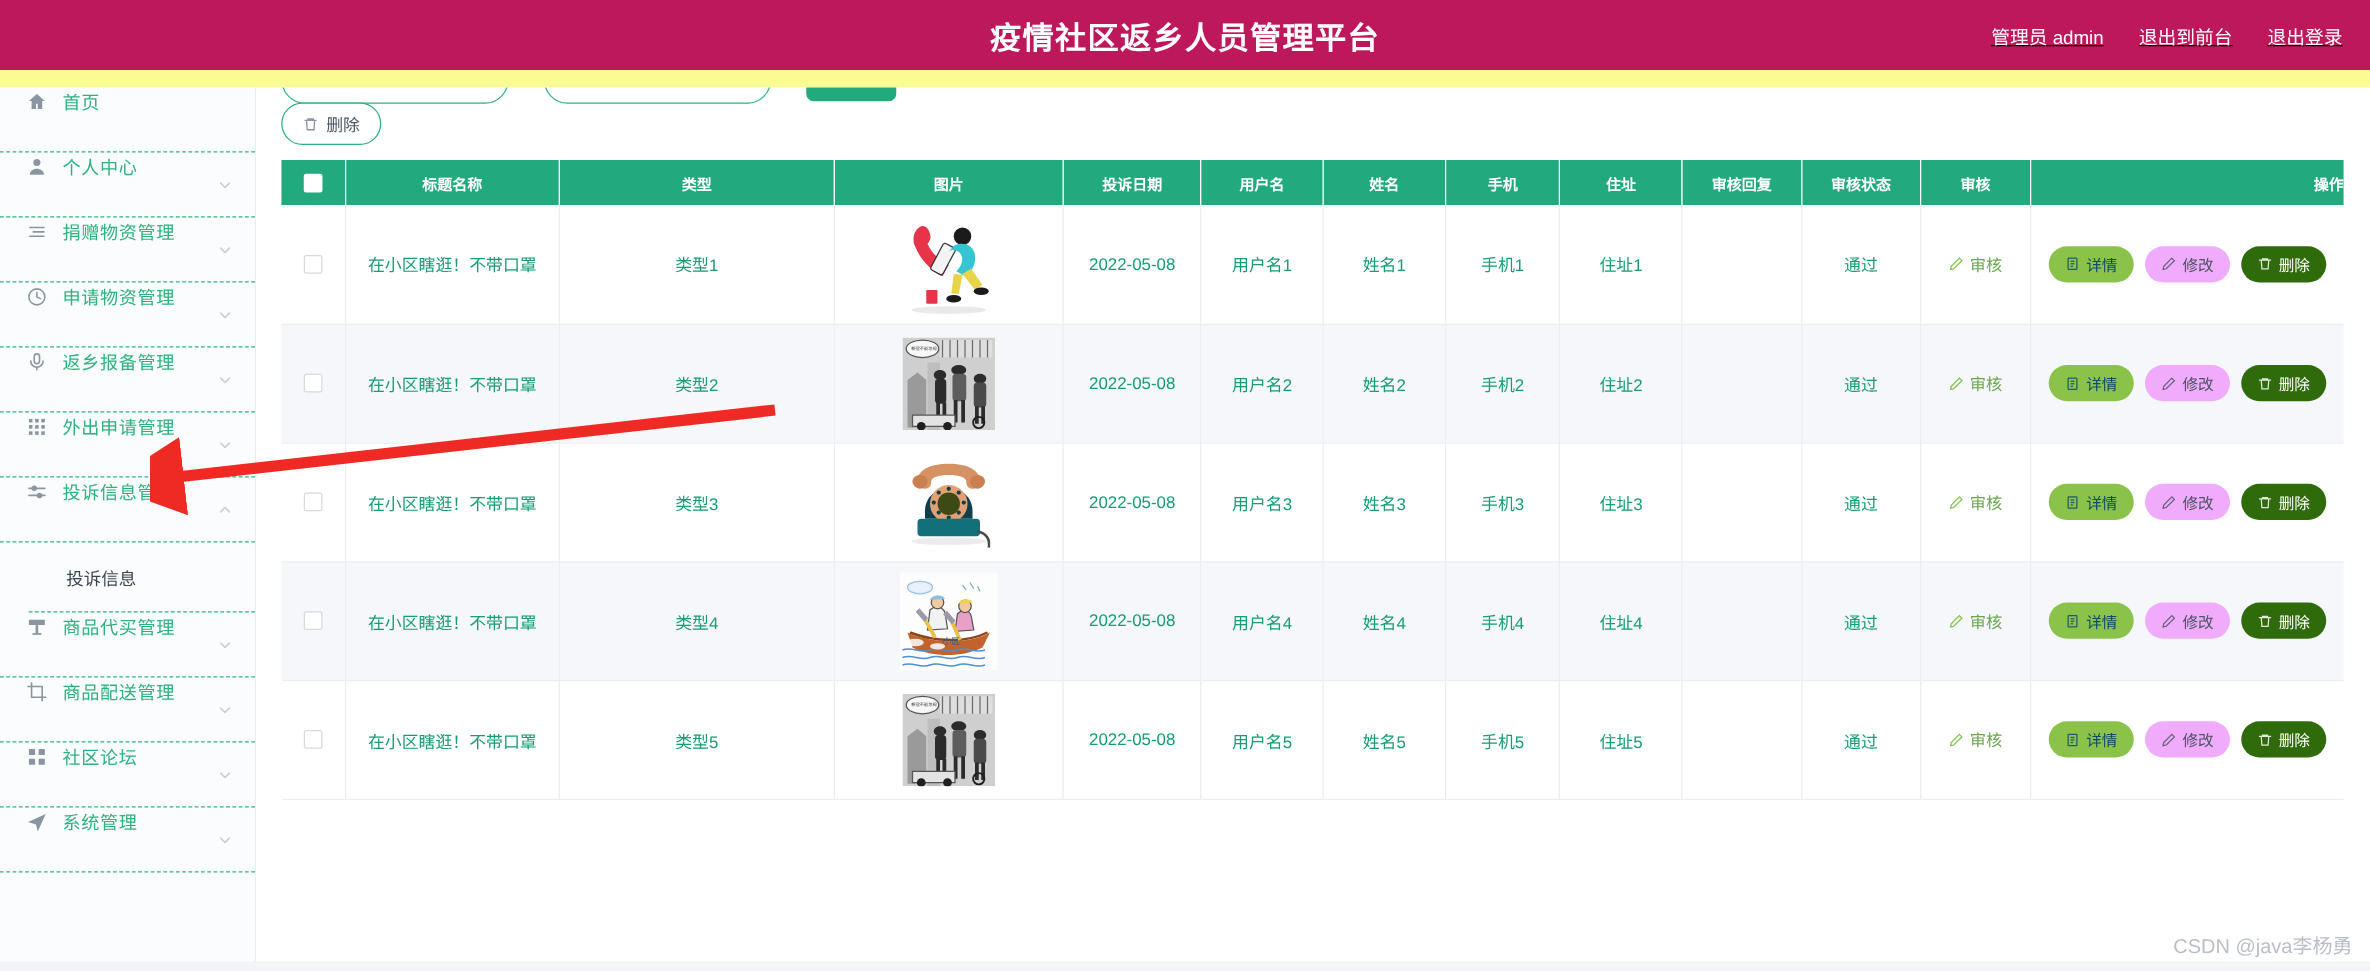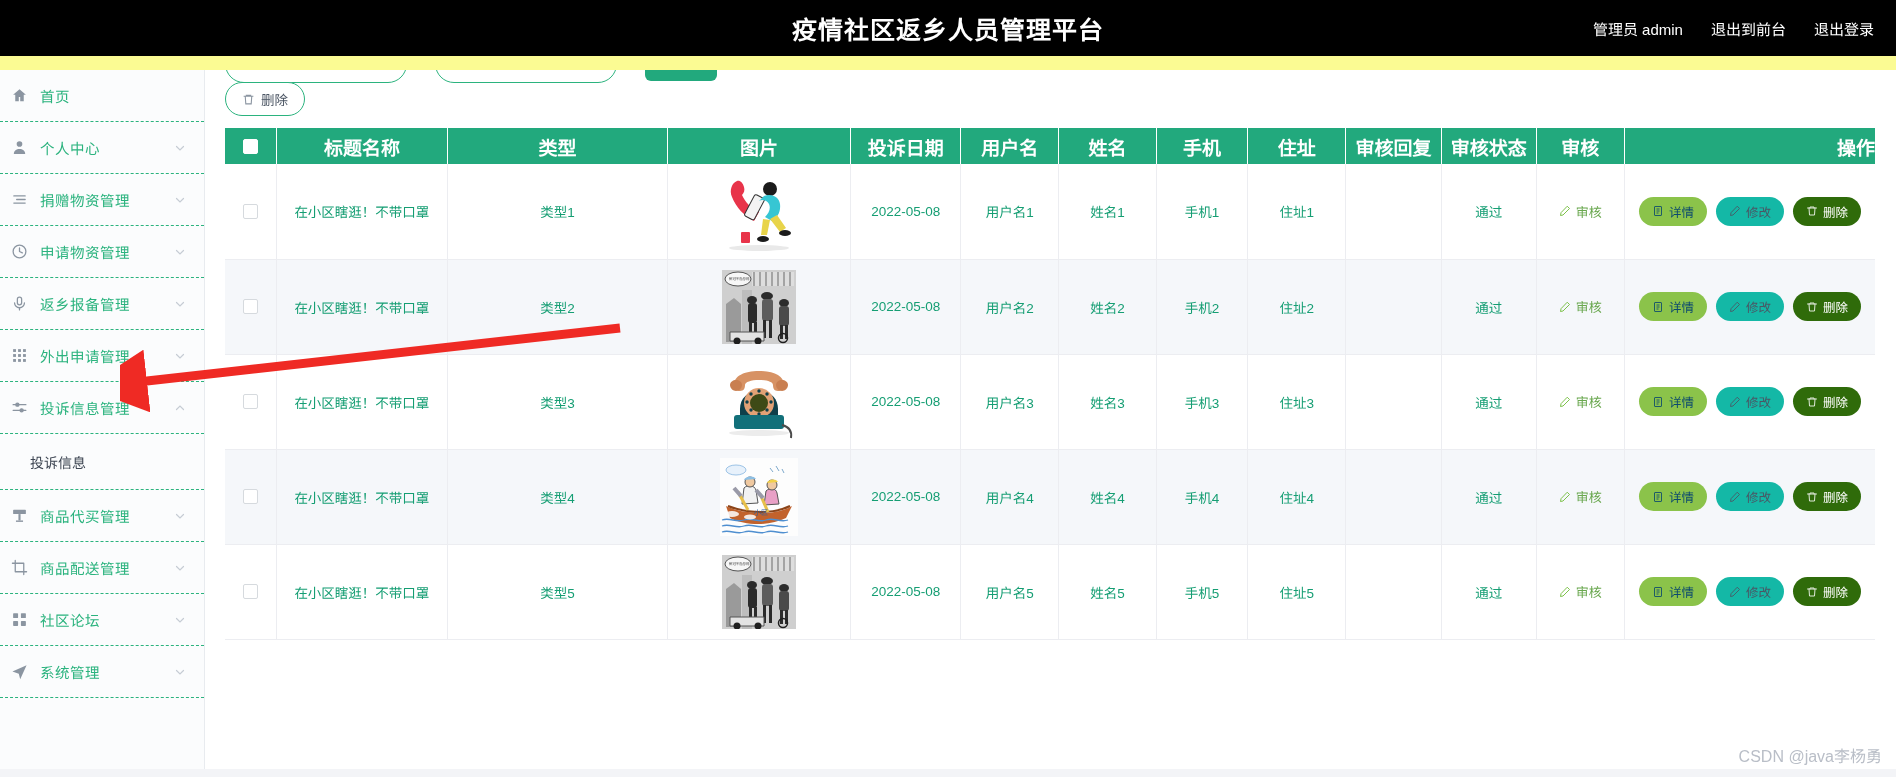--- a/index.html
+++ b/index.html
@@ -9,21 +9,21 @@
     width: 1896px; height: 777px;
     overflow: hidden;
     background: #ffffff;
     font-family: "Liberation Sans", "DejaVu Sans", sans-serif;
   }
 
   
   #app-header {
     position: absolute; top: 0; left: 0;
     width: 1896px; height: 56px;
-    background: #000000;
+    background: #be185d;
     display: flex; align-items: center;
   }
   #app-title {
     position: absolute; left: 0; right: 0;
     text-align: center;
     color: #ffffff;
     font-size: 25px;
     font-weight: bold;
     letter-spacing: 1px;
   }
@@ -49,22 +49,22 @@
   #sidebar {
     position: absolute; top: 70px; left: 0;
     width: 205px; height: 707px;
     background: #fbfcfd;
     border-right: 1px solid #e8ebef;
     overflow: hidden;
   }
   .menu-item {
     position: relative;
     height: 52px;
-    display: flex; align-items: center;
-    padding-left: 8px;
+    display: flex; 
+    padding-left: 18px;
     border-bottom: 1px dashed #2bb37e;
     cursor: pointer;
   }
   .menu-item .m-icon {
     width: 22px; height: 22px;
     margin-right: 10px;
     display: flex; align-items: center; justify-content: center;
     color: #8b95a1;
     flex: 0 0 auto;
   }
@@ -80,20 +80,21 @@
     width: 12px; height: 12px;
     color: #c6ccd4;
   }
   .menu-item .m-arrow svg { display: block; }
   .sub-item {
     height: 56px;
     display: flex; align-items: center;
     padding-left: 30px;
     border-bottom: 1px dashed #2bb37e;
     cursor: pointer;
+    margin-left: 23px;
   }
   .sub-item .s-label { color: #3d4552; font-size: 14px; }
 
   
   #main {
     position: absolute; top: 70px; left: 205px;
     width: 1691px; height: 707px;
     background: #ffffff;
     overflow: hidden;
   }
@@ -140,21 +141,21 @@
     overflow: hidden;
   }
   table#data-table {
     border-collapse: collapse;
     width: 1650px;
     table-layout: fixed;
   }
   table#data-table thead th {
     background: #22a97d;
     color: #ffffff;
-    font-size: 19px;
+    font-size: 12px;
     font-weight: bold;
     height: 36px;
     border-right: 1px solid #ffffff;
     text-align: center;
     padding: 0;
   }
   table#data-table thead th:last-child { border-right: none; text-align: right; }
   table#data-table tbody td {
     border-bottom: 1px solid #ecedf1;
     border-right: 1px solid #ecedf1;
@@ -190,21 +191,21 @@
   .ops { display: flex; align-items: center; justify-content: center; gap: 9px; }
   .op-btn {
     display: inline-flex; align-items: center; justify-content: center; gap: 5px;
     height: 29px; padding: 0 13px;
     border: none; border-radius: 15px;
     font-size: 12.5px; cursor: pointer;
     font-family: inherit;
     white-space: nowrap;
   }
   .op-detail { background: #8bc34a; color: #0c4a6e; }
-  .op-edit   { background: #14b8a6; color: #4b5563; }
+  .op-edit   { background: #f0abfc; color: #4b5563; }
   .op-del    { background: #2f6b0a; color: #ffffff; }
   .op-btn .o-icon { display: flex; opacity: .85; }
 
   
   .thumb { display: inline-block; vertical-align: middle; }
   .thumb svg { display: block; }
 
   
   #annotation-arrow {
     position: absolute;

